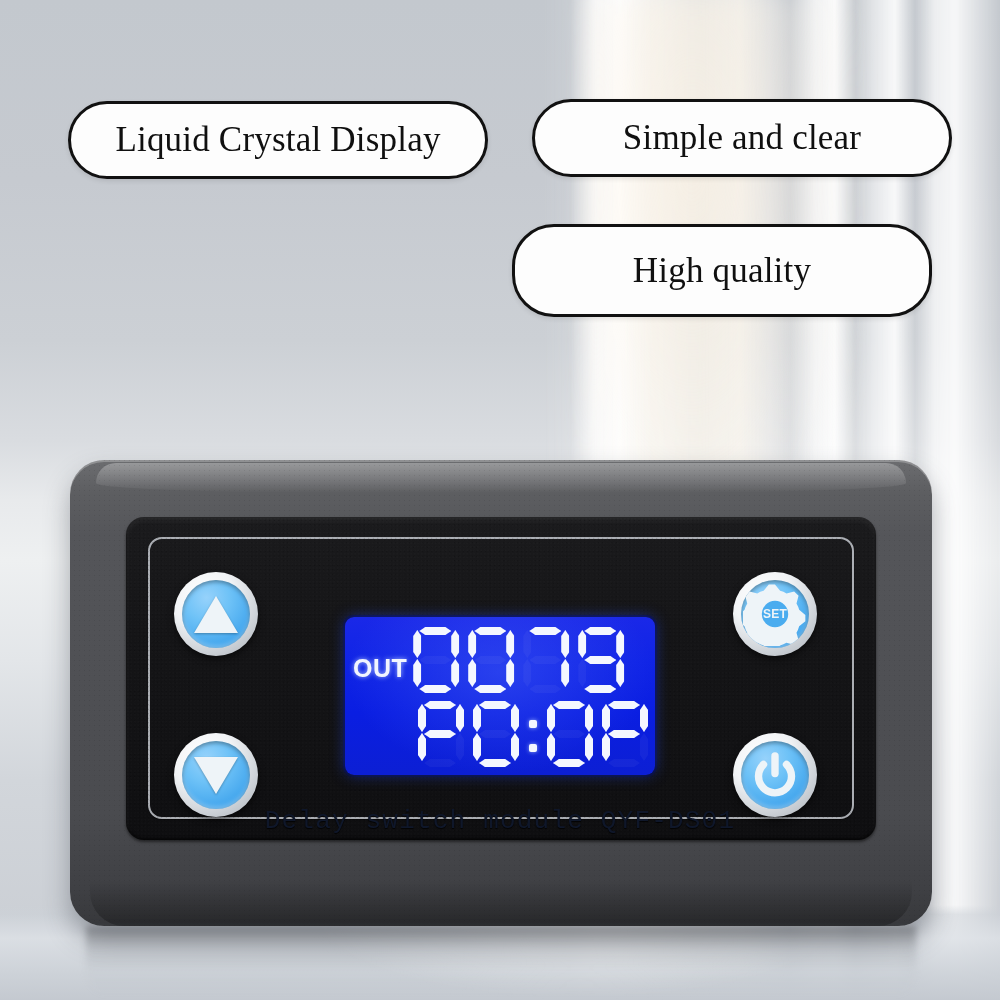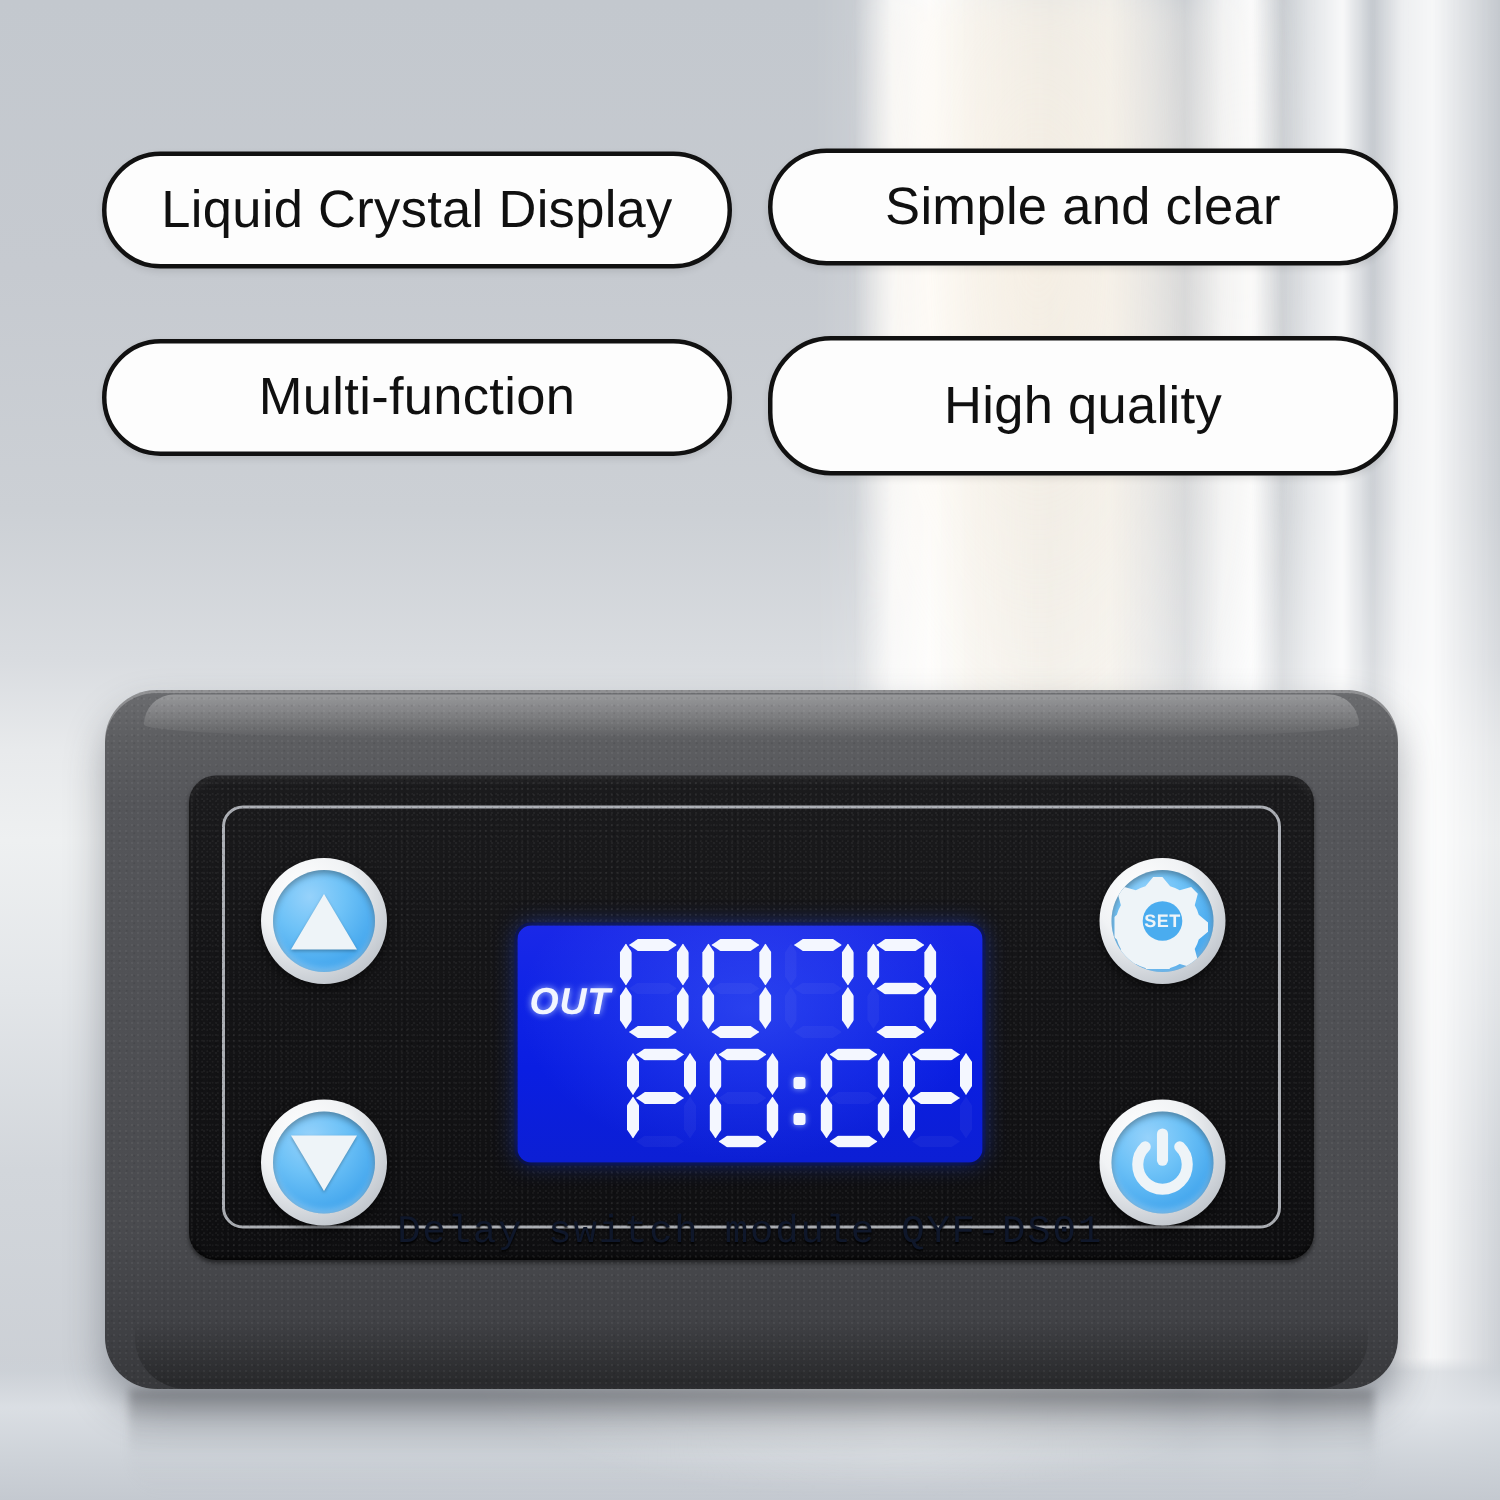--- a/index.html
+++ b/index.html
@@ -102,23 +102,24 @@
     border-radius: 42px;
     display: flex;
     align-items: center;
     justify-content: center;
     color: #101010;
     font-size: 35px;
     font-weight: 400;
     letter-spacing: 0.2px;
     white-space: nowrap;
     box-shadow: 0 2px 5px rgba(0,0,0,0.10);
+    font-family: Liberation Serif, serif;
   }
   #pill-0 { left: 68px;  top: 101px; width: 420px; height: 78px; }
-  #pill-1 { left: 512px; top: 99px;  width: 420px; height: 78px; }
+  #pill-1 { left: 532px; top: 99px;  width: 420px; height: 78px; }
   #pill-2 { left: 68px;  top: 226px; width: 420px; height: 78px; }
   #pill-3 { left: 512px; top: 224px; width: 420px; height: 93px; }
 
   
   #device {
     position: absolute;
     left: 70px;
     top: 460px;
     width: 862px;
     height: 466px;
@@ -253,22 +254,21 @@
     content: "";
     position: absolute;
     inset: 0;
     background: radial-gradient(ellipse at 50% 35%, rgba(90,120,255,0.35) 0%, rgba(0,0,0,0) 70%);
     pointer-events: none;
   }
 
   .lcd-row {
     position: absolute;
     display: flex;
-    align-items: center;
-    font-style: italic;
+    align-items: flex-end;
   }
   #lcd-row-top {
     left: 8px; top: 6px; height: 72px;
   }
   #lcd-row-bottom {
     left: 70px; top: 78px; height: 74px;
   }
 
   .out-label {
     color: #f2f5ff;
@@ -370,23 +370,20 @@
   <div class="bg-warm"></div>
   <div class="bg-table"></div>
   <div class="bg-table-sheen"></div>
 
   <div class="pill" id="pill-0">
     <span>Liquid Crystal Display</span>
   </div>
   <div class="pill" id="pill-1">
     <span>Simple and clear</span>
   </div>
-  <div class="pill" id="pill-2">
-    <span>Multi-function</span>
-  </div>
   <div class="pill" id="pill-3">
     <span>High quality</span>
   </div>
 
   <div id="device">
     <div class="device-top-hl"></div>
     <div class="device-bottom-sh"></div>
 
     <div id="faceplate">
       <div id="silver-outline"></div>

